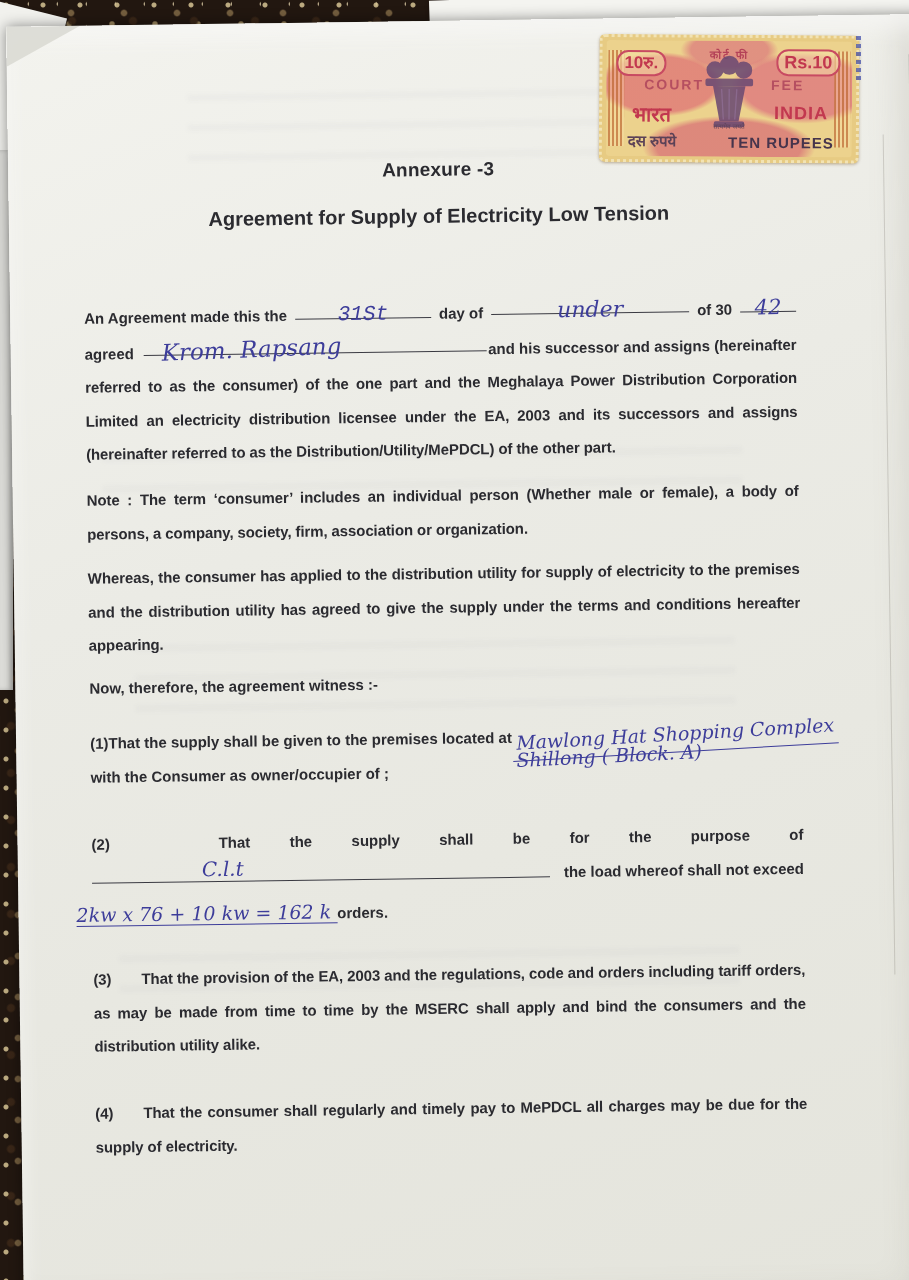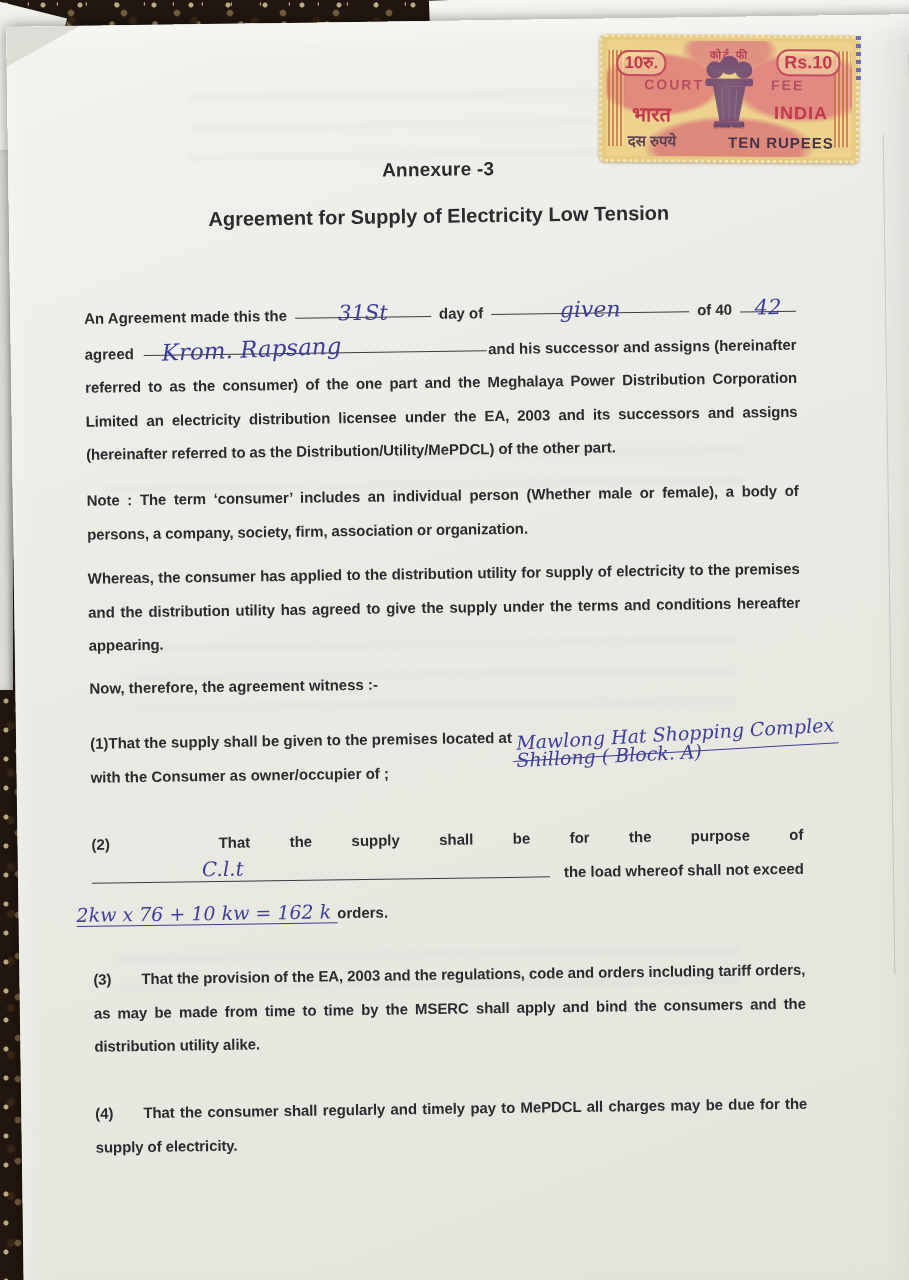--- a/index.html
+++ b/index.html
@@ -173,24 +173,24 @@
     </div>
   </div>
 
   <div class="content">
     <div class="annexure">Annexure -3</div>
     <div class="doc-title">Agreement for Supply of Electricity Low Tension</div>
 
     <div class="opening">
       <div class="line flexline">
         <span>An Agreement made this the</span>
-        <span class="blank" style="flex:1.1;margin:0 8px;"><span class="hw" style="font-size:21px;">31St</span></span>
+        <span class="blank" style="flex:1.1;margin:0 8px;"><span class="hw" style="font-size:21px;font-family:Liberation Mono, monospace;">31St</span></span>
         <span>day of</span>
-        <span class="blank" style="flex:1.6;margin:0 8px;"><span class="hw" style="font-size:22px;">given</span></span>
-        <span>of 40</span>
+        <span class="blank" style="flex:1.6;margin:0 8px;"><span class="hw" style="font-size:22px;">under</span></span>
+        <span>of 30</span>
         <span class="blank" style="width:56px;margin-left:8px;"><span class="hw" style="font-size:21px;">42</span></span>
       </div>
       <div class="line flexline">
         <span>agreed</span>
         <span class="blank" style="flex:1;margin:0 2px 0 10px;text-align:left;"><span class="hw" style="font-size:23px;padding-left:18px;display:inline-block;transform:rotate(-1.5deg);">Krom. Rapsang</span></span>
         <span>and his successor and assigns (hereinafter</span>
       </div>
       <div class="para">referred to as the consumer) of the one part and the Meghalaya Power Distribution Corporation Limited an electricity distribution licensee under the EA, 2003 and its successors and assigns (hereinafter referred to as the Distribution/Utility/MePDCL) of the other part.</div>
     </div>
 

